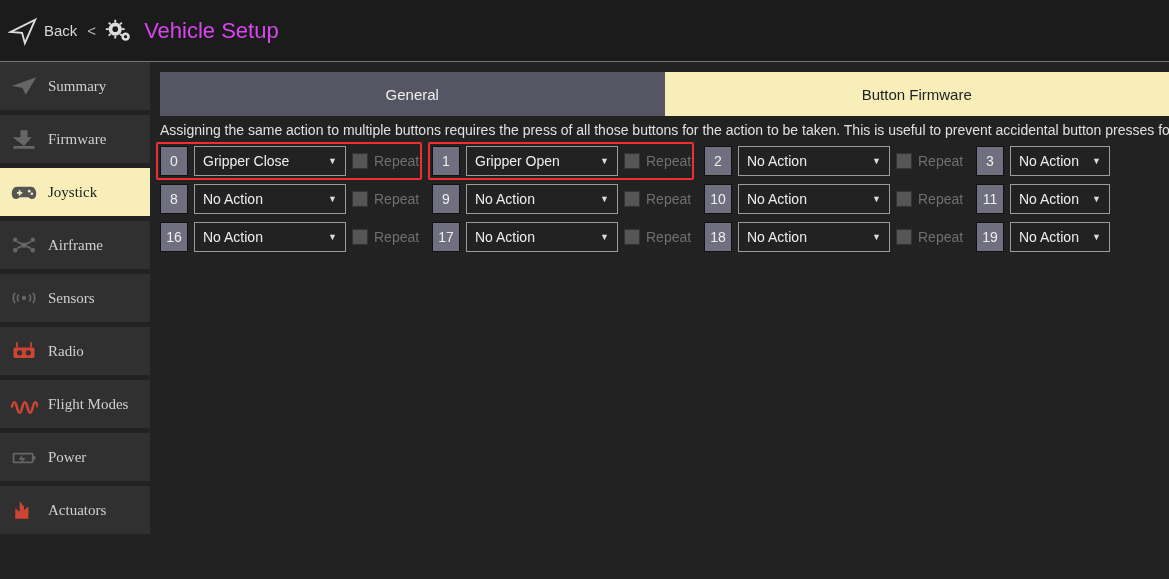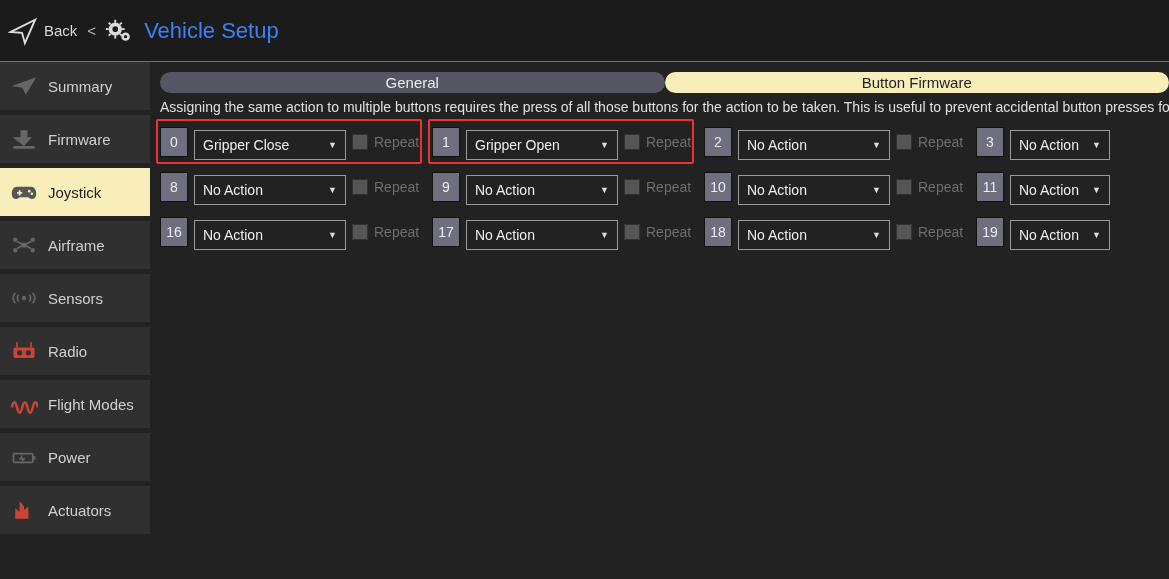--- a/index.html
+++ b/index.html
@@ -18,28 +18,29 @@
     background: #1b1b1b;
     display: flex;
     align-items: center;
     padding: 0 8px;
     gap: 6px;
     border-bottom: 1px solid #737373;
   }
   .topbar .plane svg, .topbar .gears svg { display:block; }
   .topbar .back { color:#d8d8d8; font-size:15px; }
   .topbar .lt { color:#bbb; font-size:15px; margin:0 2px 0 4px; }
-  .topbar .title { font-size:22px; color:#3b82f6; margin-left:4px; font-weight:400;}
+  .topbar .title { font-size:22px; color:#d946ef; margin-left:4px; font-weight:400;}
   
   .layout { display:flex; height: calc(579px - 62px); }
   
   .sidebar {
     width: 150px;
     background: #222;
     flex-shrink: 0;
+    font-family: Liberation Serif, serif;
   }
   .side-item {
     height: 53px;
     display:flex;
     align-items:center;
     gap:10px;
     padding:0 10px;
     background:#303030;
     border-bottom: 5px solid #222;
     color:#d0d0d0;
@@ -50,27 +51,26 @@
     color:#222;
   }
   .side-item svg { width:28px; height:24px; flex-shrink:0; }
   .side-item span.lbl { font-size:15px; }
   
   .content { flex:1; padding: 10px 0 0 4px; min-width:0; position:relative; }
   .page-title { font-size:20px; color:#e8e8e8; font-weight:400; margin:0 0 10px 6px; }
   .tabs { display:flex; margin-left:6px; }
   .tab {
     flex:1;
-    height:21px;
+    height:44px;
     display:flex;
     align-items:center;
     justify-content:center;
     font-size:15px;
     cursor:pointer;
-    border-radius:13px;
   }
   .tab.general { background:#555563; color:#eee; max-width:625px; }
   .tab.assign  { background:#f8eeba; color:#222; flex:1; }
   .info-text {
     color:#e0e0e0;
     font-size:14px;
     margin:6px 0 8px 6px;
     white-space:nowrap;
     overflow:hidden;
   }
@@ -83,21 +83,20 @@
     display:flex; align-items:center; justify-content:center;
     color:#eee; font-size:14px;
   }
   .bsel {
     width:152px; height:30px;
     background:#222;
     border:1px solid #9a9a9a;
     display:flex; align-items:center; justify-content:space-between;
     padding:0 8px; color:#eee; font-size:14px;
     cursor:pointer;
-    margin-top:7px;
   }
   .bsel .caret { font-size:9px; color:#ddd; }
   .bchk {
     width:16px; height:16px;
     background:#555;
     border:1px solid #333;
     display:inline-block;
     cursor:pointer;
   }
   .brep { color:#6f6f6f; font-size:14px; width:44px; }

